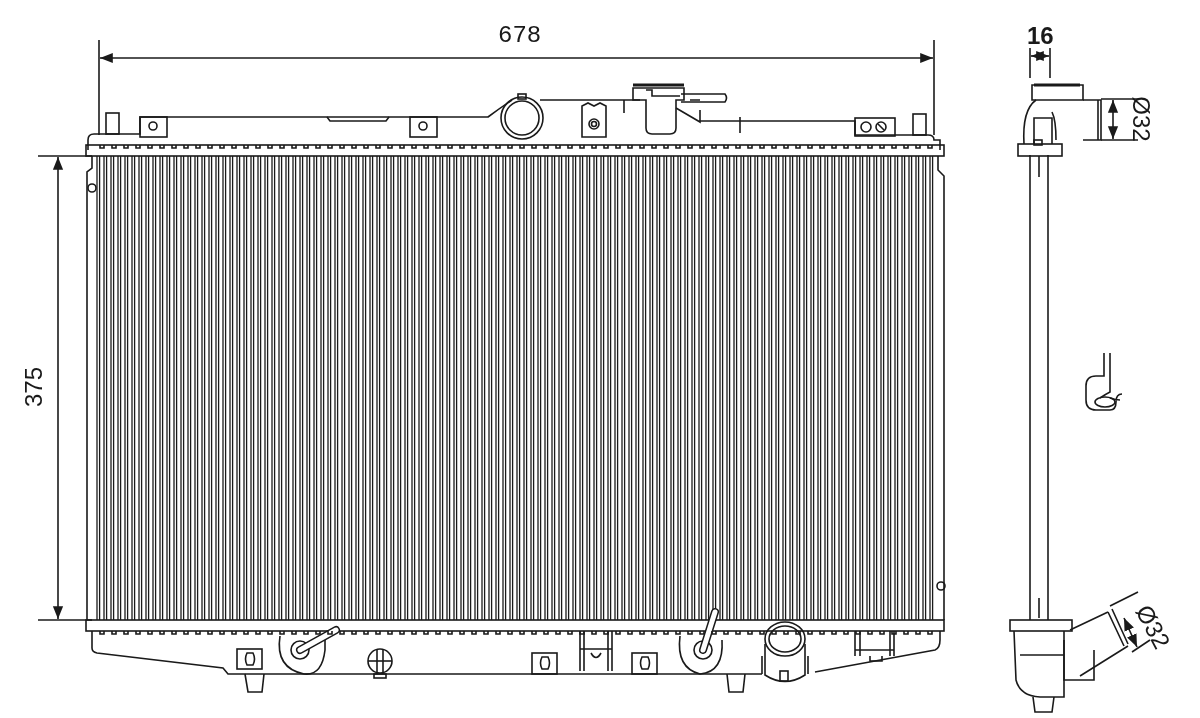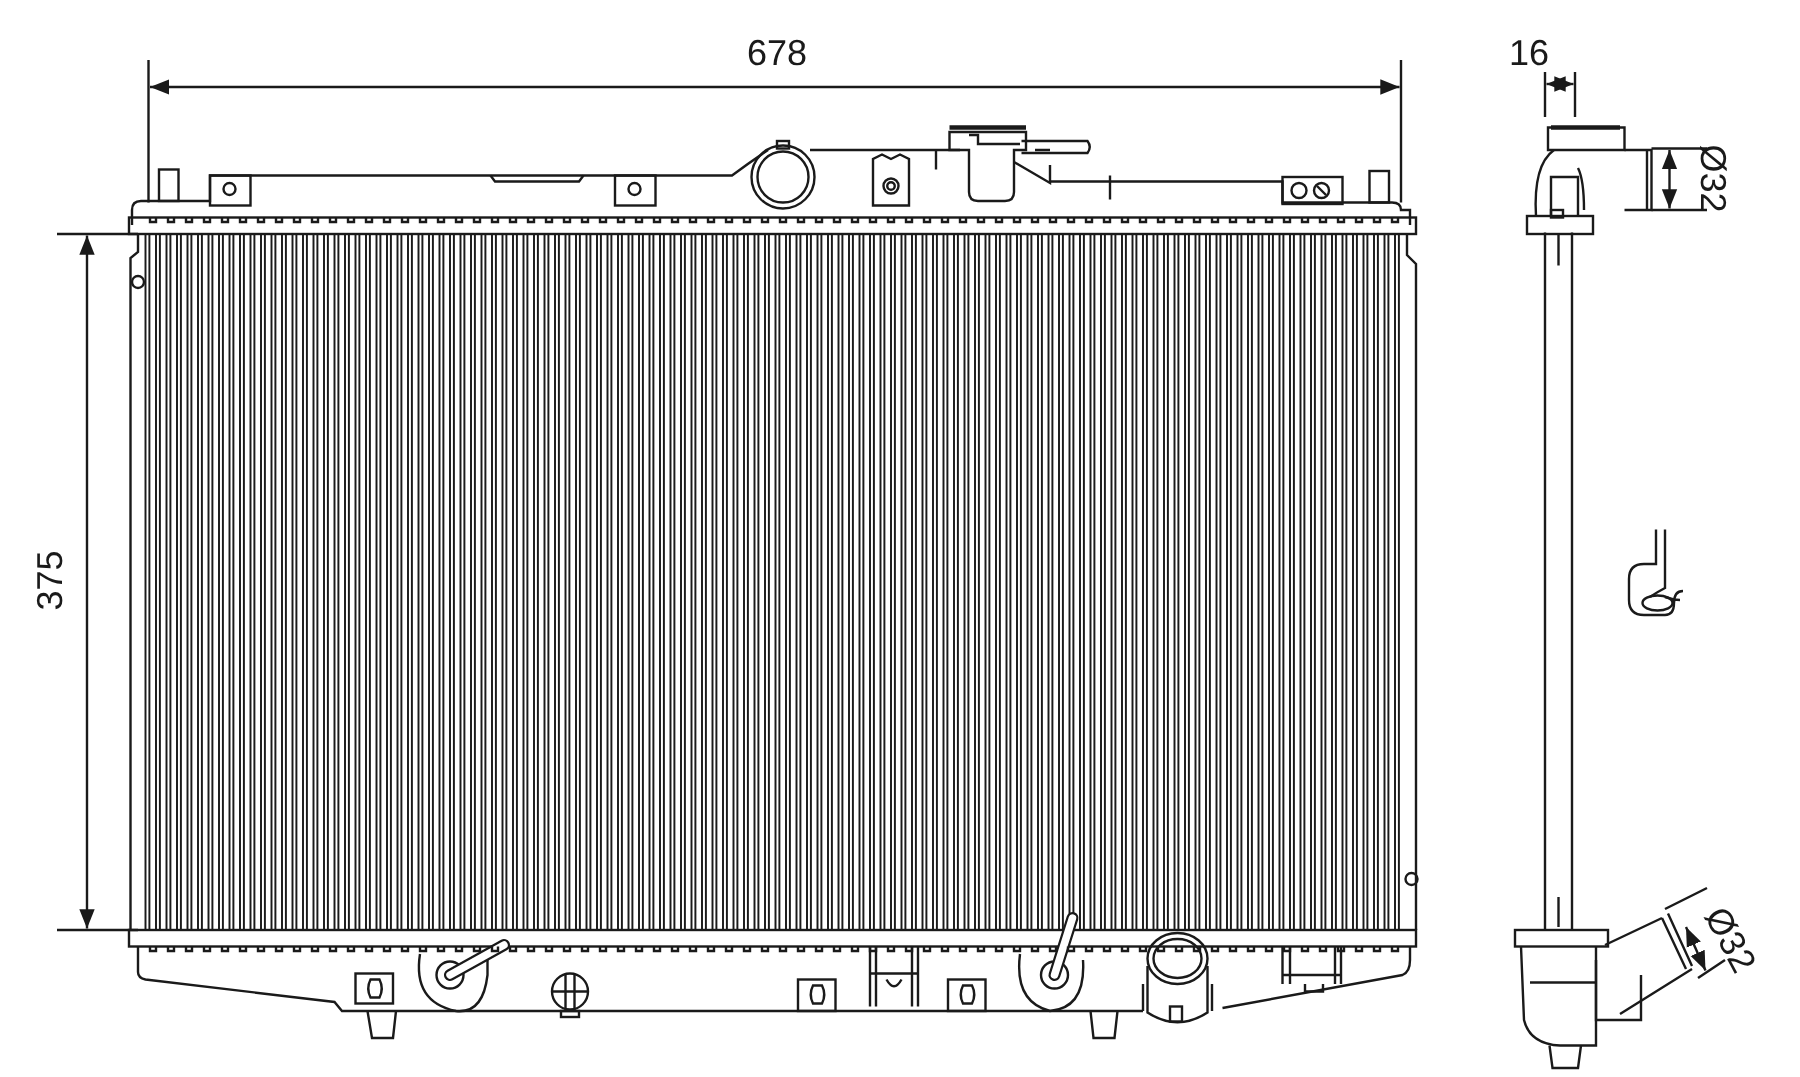--- a/index.html
+++ b/index.html
@@ -548,17 +548,17 @@
       <path d="M892,631 L892,634 L896,634 L896,631"></path>
       <path d="M904,145 L904,148 L908,148 L908,145"></path>
       <path d="M904,631 L904,634 L908,634 L908,631"></path>
       <path d="M916,145 L916,148 L920,148 L920,145"></path>
       <path d="M916,631 L916,634 L920,634 L920,631"></path>
       <path d="M928,145 L928,148 L932,148 L932,145"></path>
       <path d="M928,631 L928,634 L932,634 L932,631"></path>
     </g>
   </svg>
 
-<div class="dim-label" style="left:498px; top:24px;">678</div>
+<div class="dim-label" style="left:498px; top:24px;font-family:Liberation Mono, monospace;">678</div>
 <div class="dim-label rot-ccw" style="left:14px; top:375px;">375</div>
-<div class="dim-label" style="left:1006px; top:24px;">16</div>
+<div class="dim-label" style="left:1027px; top:24px;font-weight:bold;">16</div>
 <div class="dim-label rot-cw" style="left:1118px; top:107px;">Ø32</div>
 <div class="dim-label rot-diag" style="left:1130px; top:615px;">Ø32</div>
 
 </body></html>

